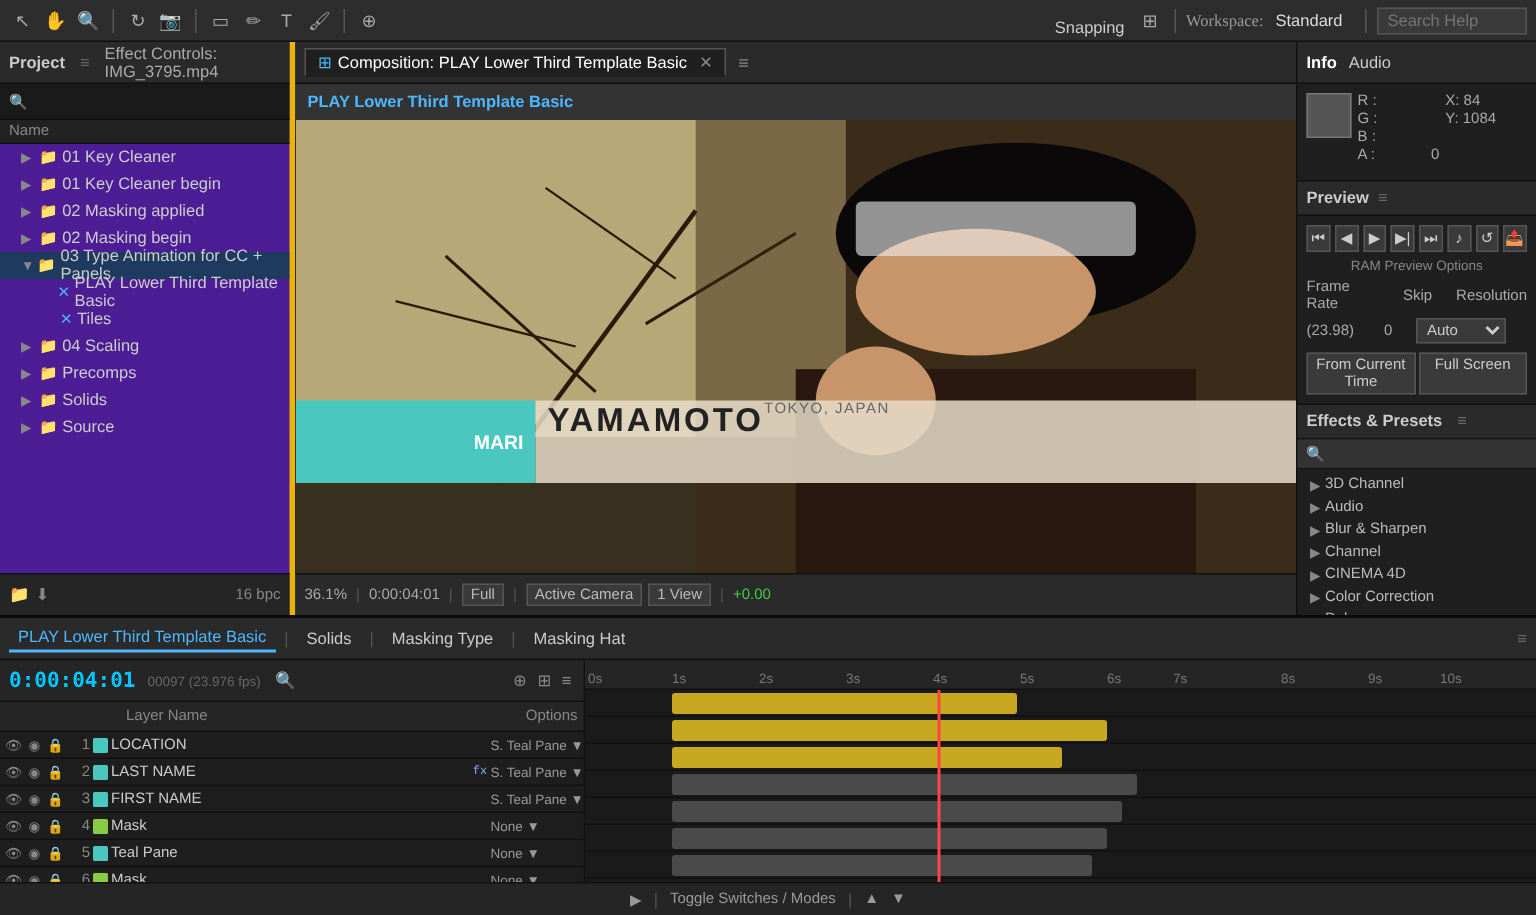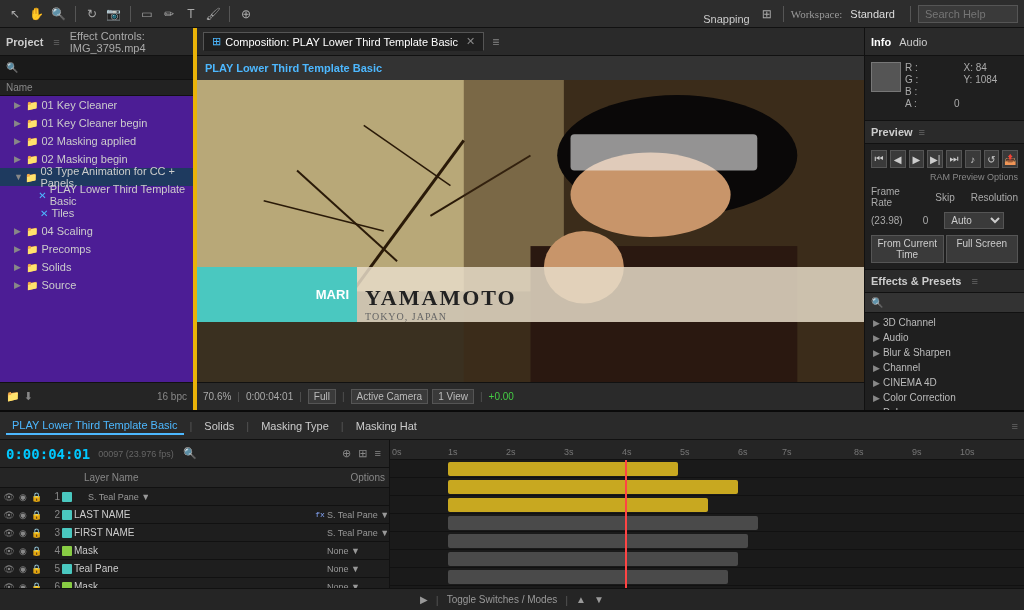--- a/index.html
+++ b/index.html
@@ -249,24 +249,22 @@
       color: #fff;
       font-size: 13px;
       font-weight: bold;
       text-align: right;
     }
     .lt-name-area {
       background: rgba(230, 220, 200, 0.85);
       flex: 1;
       height: 100%;
       display: flex;
-      flex-direction: column;
-      justify-content: flex-end;
+      justify-content: flex-start;
       padding-left: 8px;
-      font-family: Liberation Serif, serif;
     }
     .lt-last-name {
       color: #222;
       font-size: 22px;
       font-weight: bold;
       letter-spacing: 2px;
     }
     .lt-subtitle {
       color: #666;
       font-size: 10px;
@@ -782,21 +780,21 @@
             <span class="lt-teal-text">MARI</span>
           </div>
           <div class="lt-name-area">
             <span class="lt-last-name">YAMAMOTO</span>
             <span class="lt-subtitle">TOKYO, JAPAN</span>
           </div>
         </div>
       </div>
     </div>
     <div id="comp-bottom">
-      <span style="cursor:pointer;">70.6%</span>
+      <span style="cursor:pointer;">36.1%</span>
       <span class="comp-bottom-sep">|</span>
       <span>0:00:04:01</span>
       <span class="comp-bottom-sep">|</span>
       <button class="comp-bottom-btn">Full</button>
       <span class="comp-bottom-sep">|</span>
       <button class="comp-bottom-btn">Active Camera</button>
       <button class="comp-bottom-btn">1 View</button>
       <span class="comp-bottom-sep">|</span>
       <span style="color:#44cc44;">+0.00</span>
     </div>
@@ -846,21 +844,21 @@
       <div class="preview-btn-row">
         <div class="preview-btn">⏮</div>
         <div class="preview-btn">◀</div>
         <div class="preview-btn">▶</div>
         <div class="preview-btn">▶|</div>
         <div class="preview-btn">⏭</div>
         <div class="preview-btn">♪</div>
         <div class="preview-btn">↺</div>
         <div class="preview-btn">📤</div>
       </div>
-      <div style="font-size:9px;color:#888;text-align:right;">RAM Preview Options</div>
+      <div style="font-size:9px;color:#888;text-align:center;">RAM Preview Options</div>
       <div class="preview-options-row">
         <span>Frame Rate</span>
         <span>Skip</span>
         <span>Resolution</span>
       </div>
       <div class="preview-options-row">
         <span>(23.98)</span>
         <span style="margin-left:4px;">0</span>
         <select class="preview-select">
           <option>Auto</option>
@@ -950,20 +948,21 @@
         <span style="width:60px;font-size:10px;color:#888;text-align:right;">Options</span>
       </div>
       <div id="layer-list">
 
         <div class="layer-row">
           <div class="layer-vis">👁</div>
           <div class="layer-vis">◉</div>
           <div class="layer-vis">🔒</div>
           <div class="layer-num">1</div>
           <div class="layer-color" style="background:#4ac8c0;"></div>
+          <span class="layer-name">LOCATION</span>
           <span class="fx-label"></span>
           <span class="parent-label">S. Teal Pane ▼</span>
         </div>
 
         <div class="layer-row">
           <div class="layer-vis">👁</div>
           <div class="layer-vis">◉</div>
           <div class="layer-vis">🔒</div>
           <div class="layer-num">2</div>
           <div class="layer-color" style="background:#4ac8c0;"></div>

